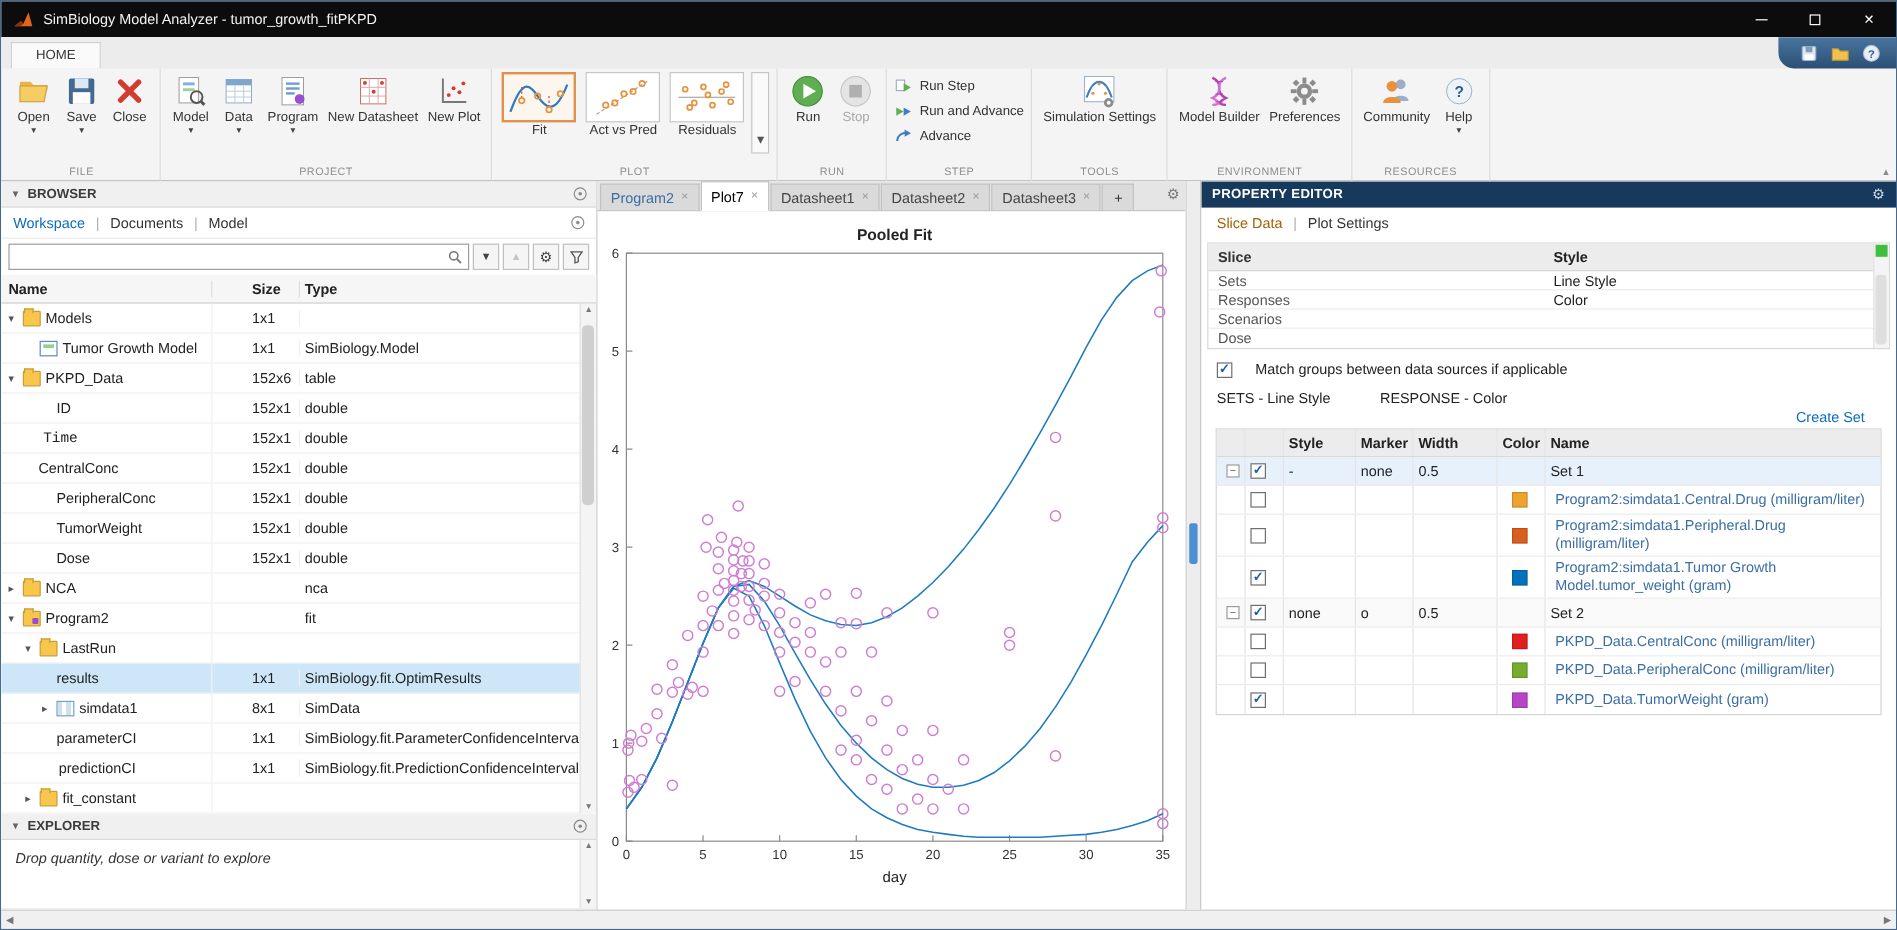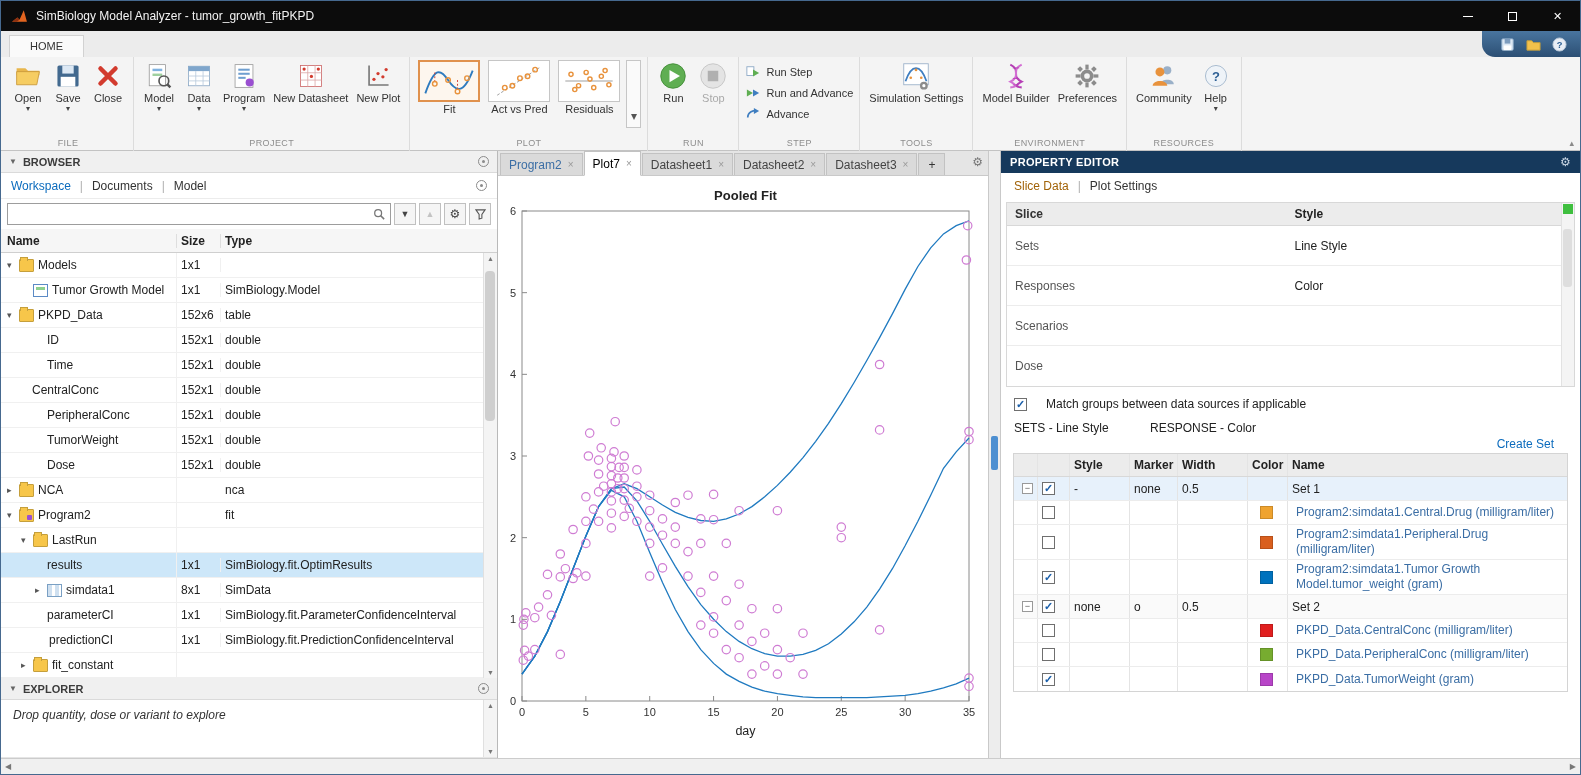--- a/index.html
+++ b/index.html
@@ -57,21 +57,21 @@
   .btab { color:#333; }
   .btab.active { color:#0b6bbd; }
   .bsep { color:#b0b0b0; }
   .searchrow { height:30px; display:flex; align-items:center; gap:3px; padding:3px 6px; flex:0 0 auto; }
   .searchbox { flex:1; height:22px; border:1px solid #9d9d9d; background:#fff; display:flex; align-items:center; padding:0 5px; }
   .searchbox input { flex:1; border:none; outline:none; font:12px "Liberation Sans",sans-serif; background:transparent; }
   .sbtn { width:22px; height:22px; border:1px solid #c0c0c0; background:#f5f5f5; display:flex; align-items:center; justify-content:center; font-size:9px; color:#444; }
   .sbtn.disabled { color:#c3c3c3; }
   .bheader { height:24px; display:flex; align-items:center; background:#f6f6f6; border-bottom:1px solid #cfcfcf; font-weight:bold; flex:0 0 auto; }
   .col-name { width:176px; padding-left:6px; border-right:1px solid #dedede; overflow:hidden; white-space:nowrap; }
-  .col-size { width:44px; padding-left:4px; border-right:1px solid #dedede; overflow:hidden; white-space:nowrap; }
+  .col-size { width:44px; padding-left:4px; border-right:1px solid #dedede; overflow:hidden; white-space:nowrap;margin-left:29px; }
   .col-type { flex:1; padding-left:4px; overflow:hidden; white-space:nowrap; }
   .browser-body { height:425px; position:relative; overflow:hidden; flex:0 0 auto; }
   .brow { height:25px; display:flex; align-items:center; border-bottom:1px solid #f0f0f0; }
   .brow.selected { background:#cde7f9; }
   .brow .col-name { display:flex; align-items:center; height:100%; border-right:1px solid #f0f0f0; }
   .brow .col-size { border-right:1px solid #f0f0f0; }
   .tcaret { width:12px; font-size:9px; color:#555; flex:0 0 auto; }
   .bicon { width:15px; height:13px; margin-right:4px; flex:0 0 auto; position:relative; }
   .bicon.folder, .bicon.program { background:#f7c64a; border:1px solid #c59f3c; border-radius:1px; }
   .bicon.folder::before, .bicon.program::before { content:""; position:absolute; top:-3px; left:0; width:6px; height:3px; background:#f7c64a; border:1px solid #c59f3c; border-bottom:none; }
@@ -103,21 +103,21 @@
   
   .pe { flex:1; background:#fff; display:flex; flex-direction:column; overflow:hidden; }
   .pe-header { height:22px; background:#16395c; color:#fff; display:flex; align-items:center; padding:0 9px; font-size:11px; font-weight:bold; letter-spacing:.3px; flex:0 0 auto; }
   .pe-header .sp { flex:1; }
   .pe-gear { color:#c9d6e4; font-size:12px; font-weight:normal; }
   .pe-tabs { height:26px; display:flex; align-items:center; gap:9px; padding:0 13px; flex:0 0 auto; }
   .pe-tab { color:#333; }
   .pe-tab.active { color:#a16207; }
   .slice-table { margin:3px 5px 0; border:1px solid #d8d8d8; position:relative; flex:0 0 auto; }
   .slice-hrow { display:flex; height:23px; align-items:center; background:#ececec; font-weight:bold; border-bottom:1px solid #d8d8d8; }
-  .slice-row { display:flex; height:40px; align-items:center; border-bottom:1px solid #ececec; }
+  .slice-row { display:flex; height:16px; align-items:center; border-bottom:1px solid #ececec; }
   .slice-row:last-child { border-bottom:none; }
   .sl-c1 { width:50%; padding-left:8px; color:#555; }
   .sl-c2 { flex:1; padding-left:4px; color:#222; }
   .slice-scroll { position:absolute; right:0; top:0; bottom:0; width:13px; background:#f4f4f4; border-left:1px solid #e2e2e2; }
   .green-marker { position:absolute; right:1px; top:1px; width:10px; height:10px; background:#3fbf3f; }
   .slice-thumb { position:absolute; right:2px; top:26px; width:9px; height:58px; background:#dedede; border-radius:3px; }
   .match-row { display:flex; align-items:center; gap:19px; margin:10px 13px 6px; flex:0 0 auto; }
   .cb { width:13px; height:13px; border:1px solid #6f6f6f; background:#fff; display:inline-flex; align-items:center; justify-content:center; font-size:11px; color:#1b5faa; flex:0 0 auto; }
   .cb.checked::after { content:"✓"; font-weight:bold; line-height:1; }
   .section-row { display:flex; margin:4px 13px 0; flex:0 0 auto; }
@@ -574,21 +574,21 @@
           </div>
           <div class="brow">
             <div class="col-name" style="padding-left: 34px;">
               <span class="tcaret"></span>
               <span class="bname">ID</span>
             </div>
             <div class="col-size">152x1</div>
             <div class="col-type">double</div>
           </div>
           <div class="brow">
-            <div class="col-name" style="padding-left: 34px;">
+            <div class="col-name" style="padding-left: 23px; font-family: Liberation Mono, monospace;">
               <span class="tcaret"></span>
               <span class="bname">Time</span>
             </div>
             <div class="col-size">152x1</div>
             <div class="col-type">double</div>
           </div>
           <div class="brow">
             <div class="col-name" style="padding-left: 19px;">
               <span class="tcaret"></span>
               <span class="bname">CentralConc</span>

